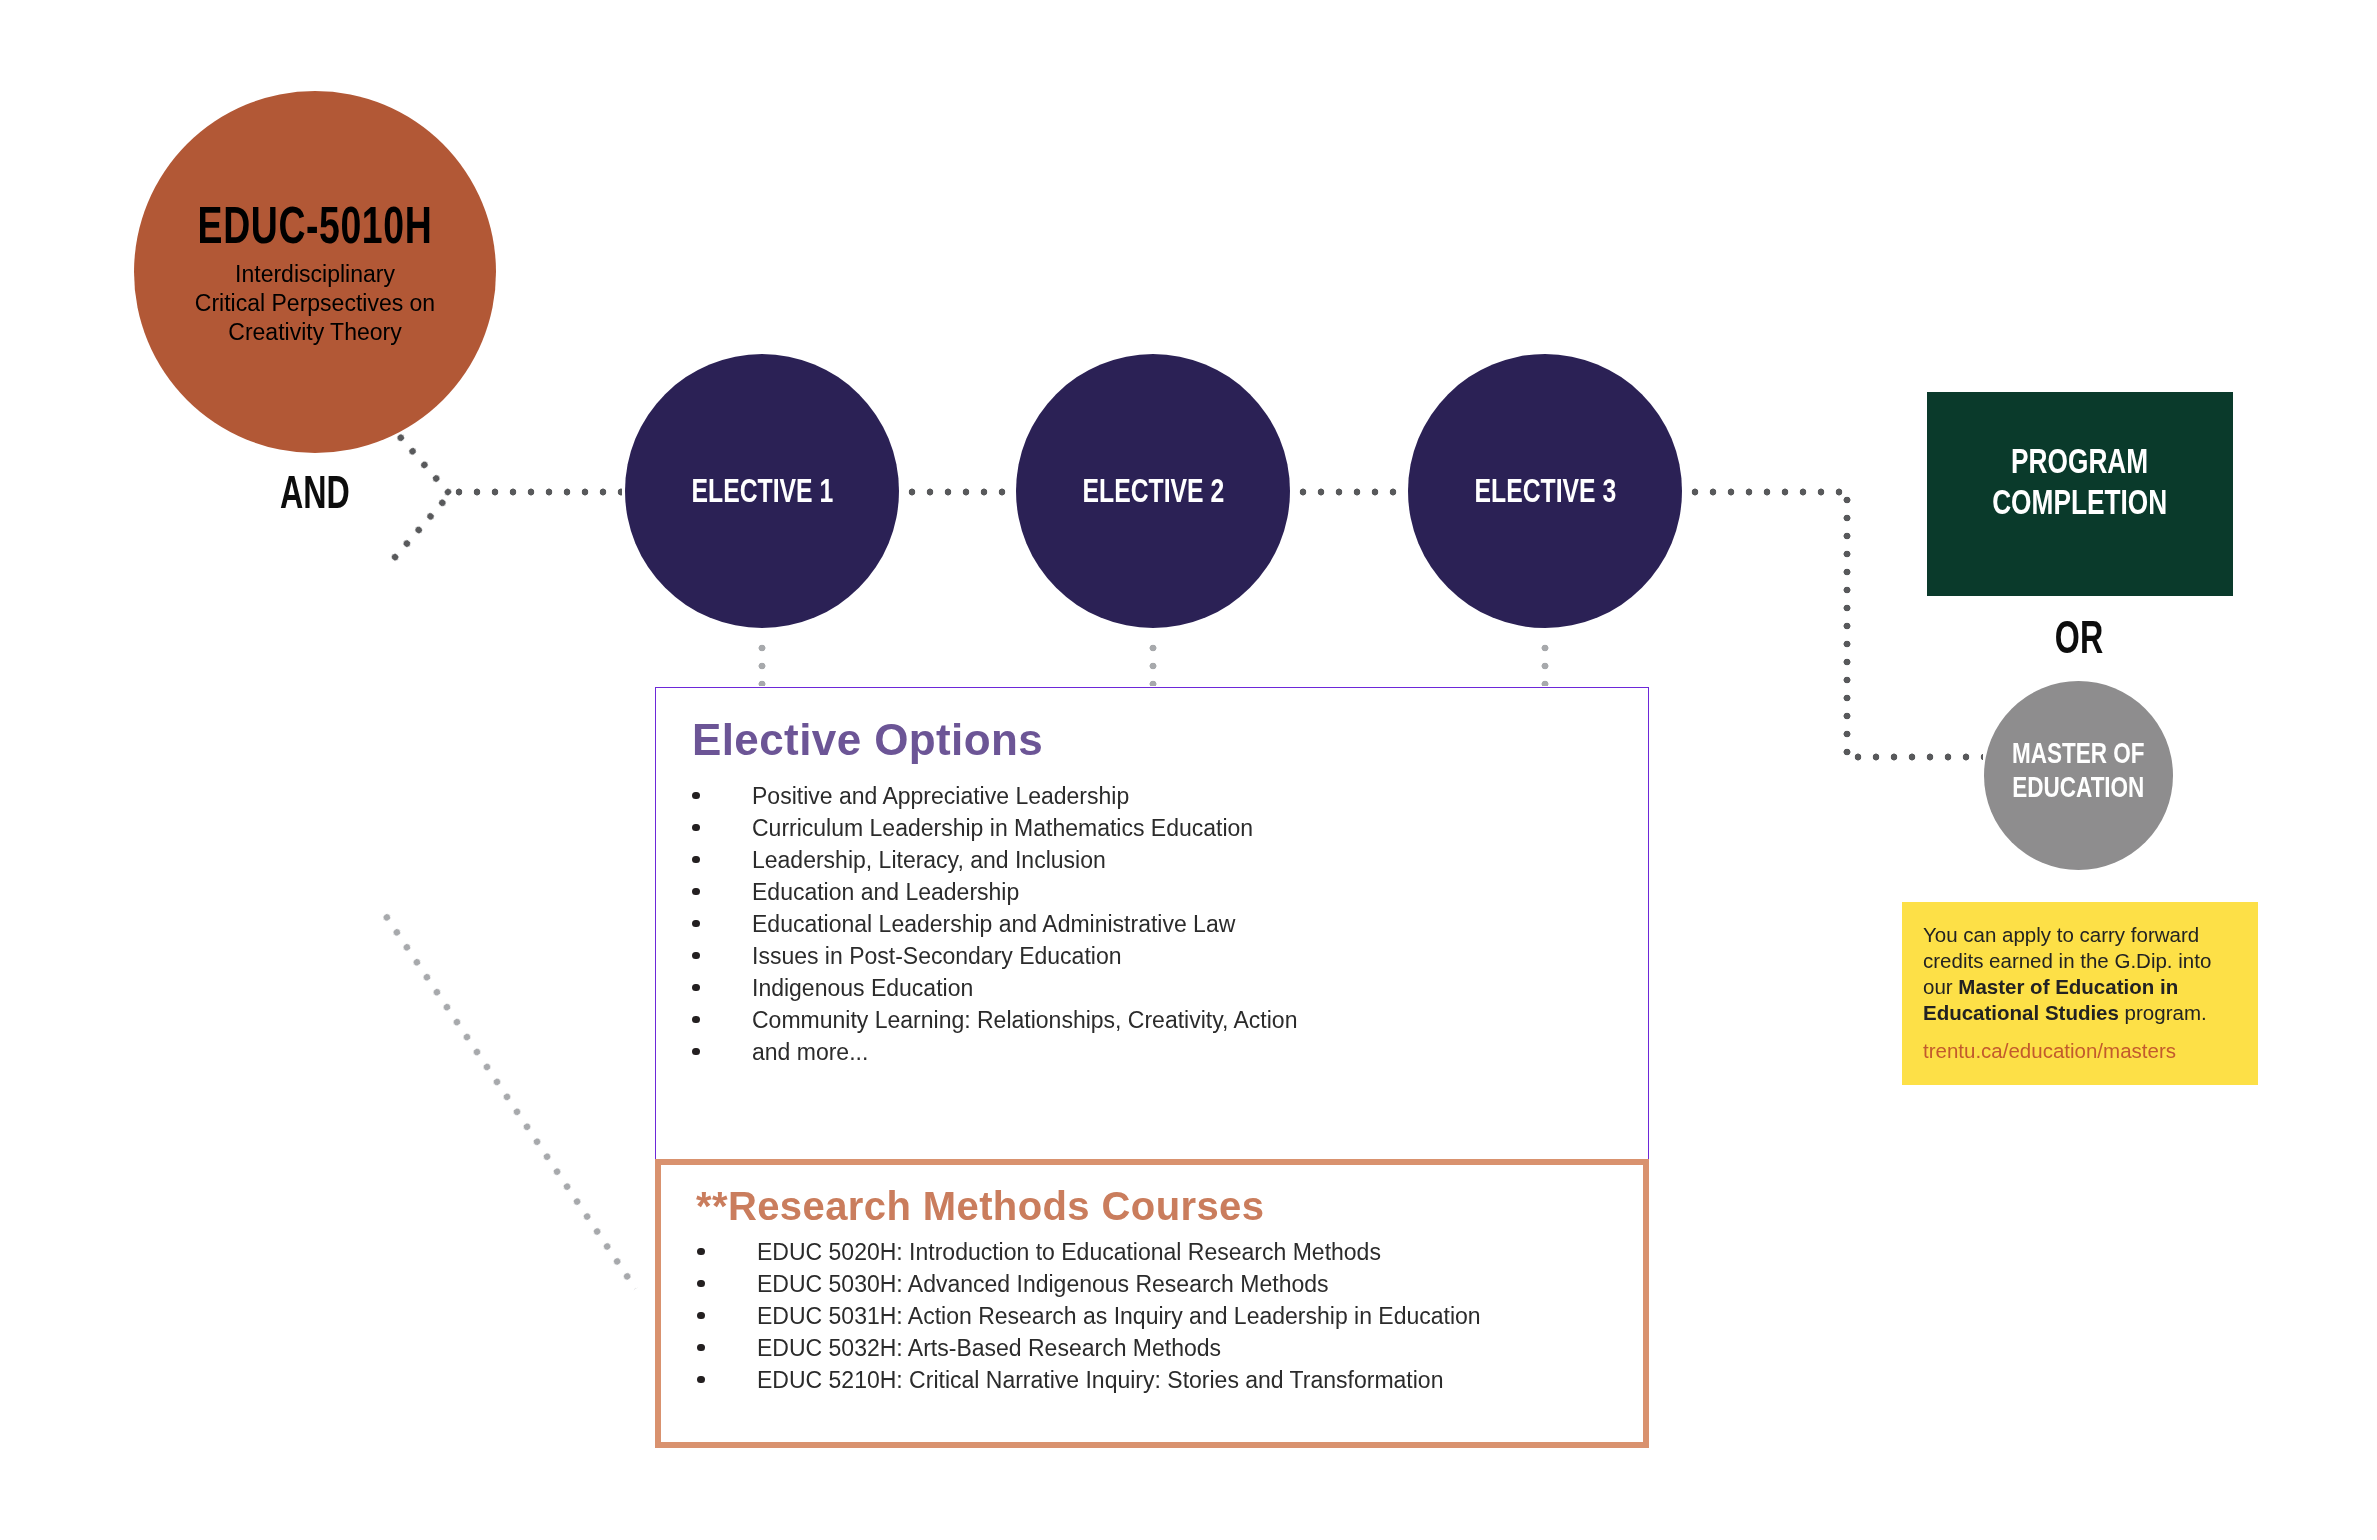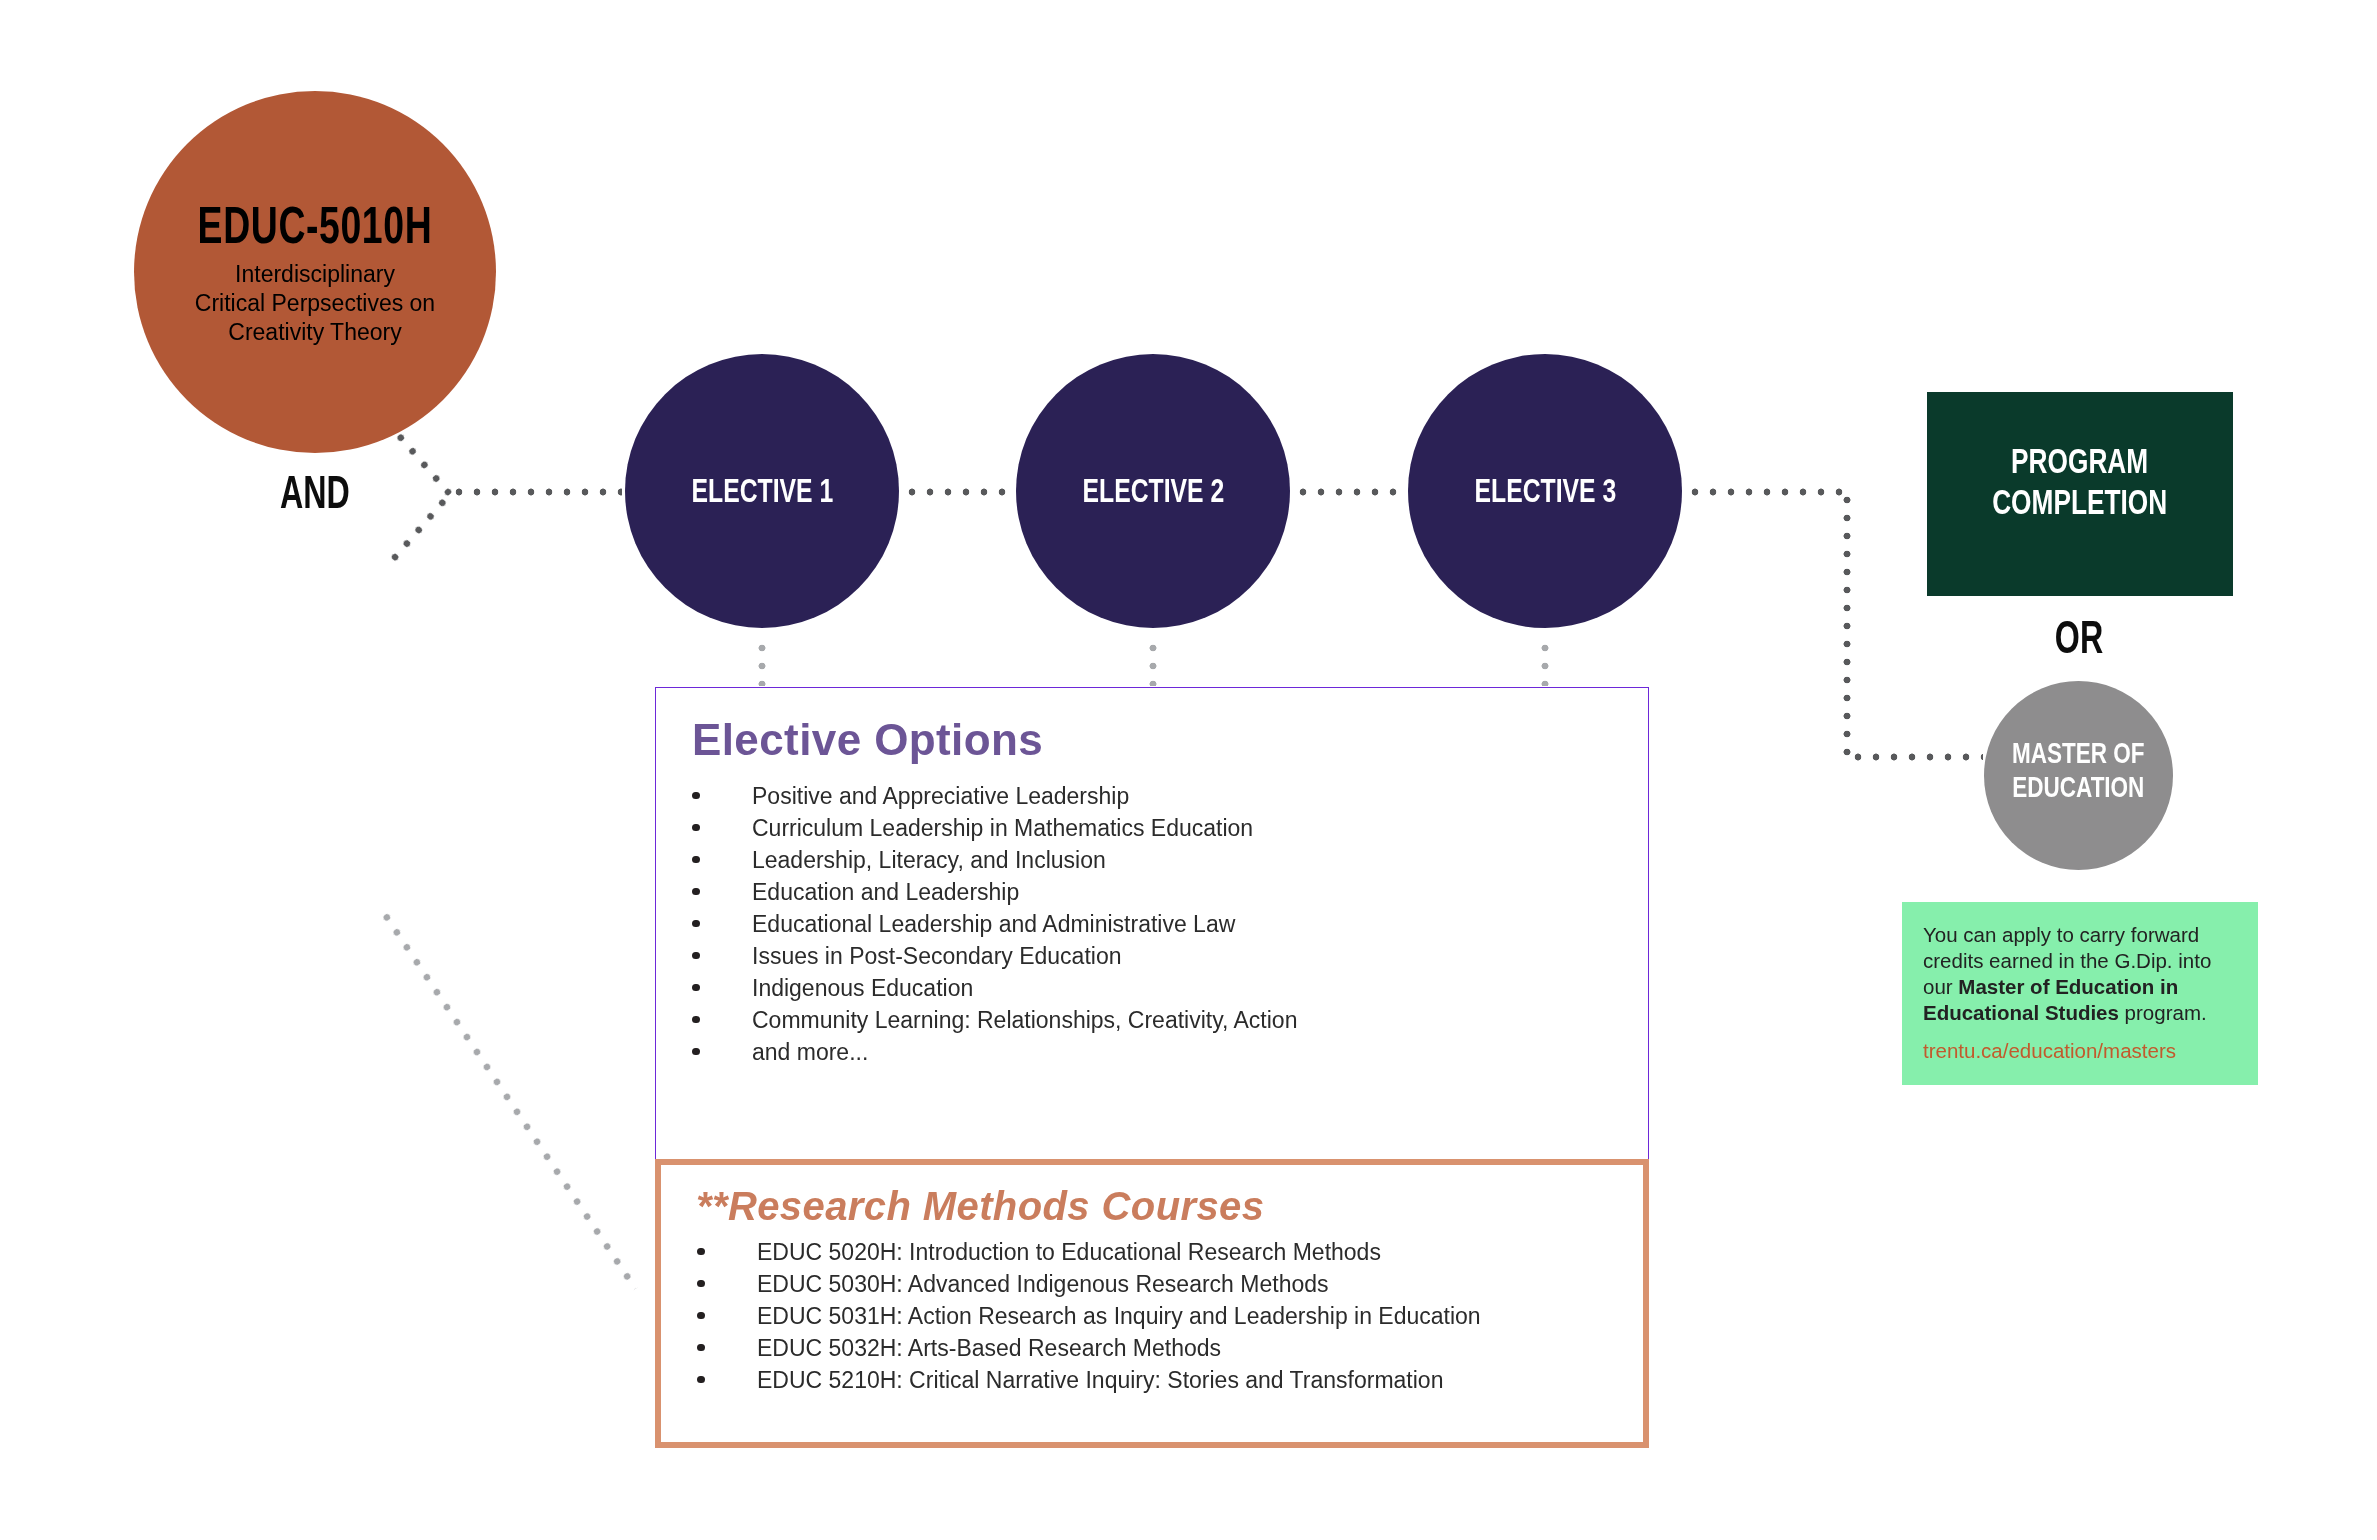--- a/index.html
+++ b/index.html
@@ -28,34 +28,34 @@
   .elective-circle .label{transform:scaleX(0.75);font-size:33px;font-weight:700;white-space:nowrap;}
   .green-box{position:absolute;left:1927px;top:392px;width:306px;height:204px;background:#0A3A2B;
           color:#fff;display:flex;flex-direction:column;align-items:center;justify-content:center;
           text-align:center;padding-bottom:0;}
   .green-box .lines{transform:scaleX(0.75);font-size:35px;font-weight:700;line-height:41px;
           white-space:nowrap;margin-top:-27px;}
   .gray-circle{left:1984px;top:681px;width:189px;height:189px;background:#8E8D8E;color:#fff;}
   .gray-circle .lines{transform:scaleX(0.75);font-size:30px;font-weight:700;line-height:34px;
           white-space:nowrap;margin-top:-10.6px;}
   
-  .note-box{position:absolute;left:1902px;top:902px;width:356px;background:#86efac;
+  .note-box{position:absolute;left:1902px;top:902px;width:356px;background:#fde047;
           box-sizing:border-box;padding:20px 21px 21px 21px;font-size:20.5px;line-height:26px;
           color:#222;}
   .note-box b{font-weight:700;}
   .note-link{display:block;margin-top:12px;color:#C25A2D;font-size:20.5px;text-decoration:none;
           cursor:pointer;}
   
   .panel{position:absolute;left:655px;width:994px;background:#fff;box-sizing:border-box;}
   .panel-electives{top:687px;height:490px;border:1px solid #6d28d9;padding:28px 23px 0 0;}
   .panel-research{top:1159px;height:289px;border:6px solid #D9926F;padding:20px 23px 0 0;}
   .panel-title{font-size:44px;line-height:47px;font-weight:600;color:#6C5596;
           letter-spacing:0.4px;padding-left:36px;}
   .panel-research .panel-title{font-size:40px;line-height:43px;color:#CA7D5D;font-weight:700;
-          padding-left:35px;font-style:italic;}
+          padding-left:35px;}
   .panel ul{list-style:none;margin:16.7px 0 0 0;padding:0 0 0 36px;}
   .panel-research ul{margin-top:7.6px;}
   .panel li{position:relative;padding-left:60px;font-size:23px;line-height:32px;color:#2b2b2b;}
   .panel-research li{line-height:32px;}
   .panel li::before{content:"";position:absolute;left:0;top:12px;width:7.6px;height:7.6px;
           border-radius:50%;background:#231F20;}
   
   .dh{position:absolute;height:7.6px;
       background-image:radial-gradient(circle,#58595B 3px,rgba(0,0,0,0) 3.6px);
       background-size:18px 7.6px;background-repeat:repeat-x;background-position:0 50%;}

